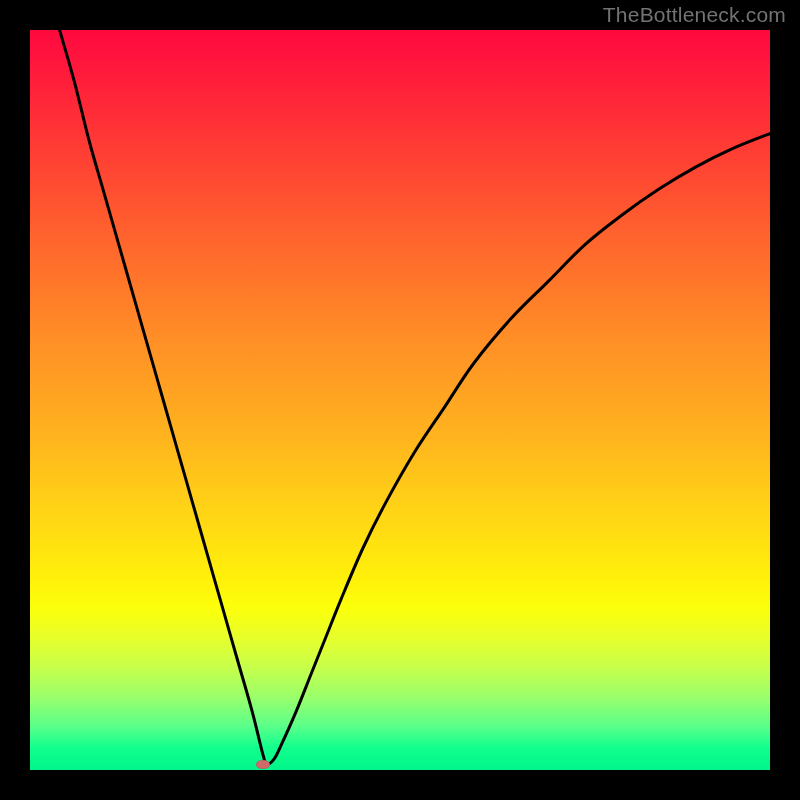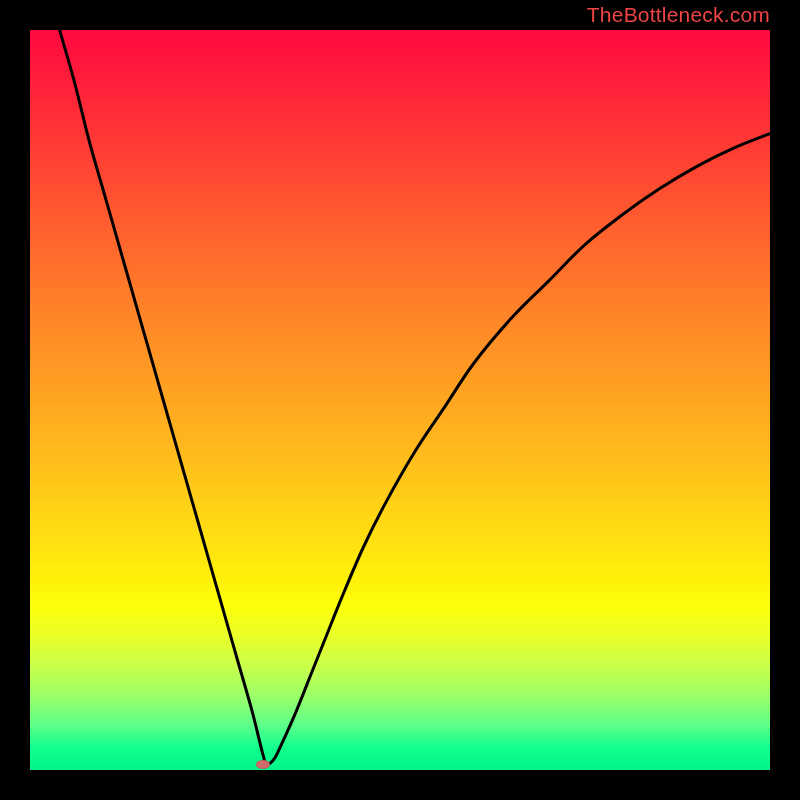--- a/index.html
+++ b/index.html
@@ -41,22 +41,22 @@
       #c8ff4a 86%,
       #9cff6a 90%,
       #5cff8a 94%,
       #12ff8d 97%,
       #00f58a 100%
     );
   }
   .watermark {
     position: absolute;
     top: 3px;
-    right: 30px;
-    color: #ef4444;
+    right: 14px;
+    color: #737373;
     font-size: 21px;
     letter-spacing: 0.2px;
     user-select: none;
   }
   svg.curve {
     position: absolute;
     top: 0;
     left: 0;
     width: 740px;
     height: 740px;

